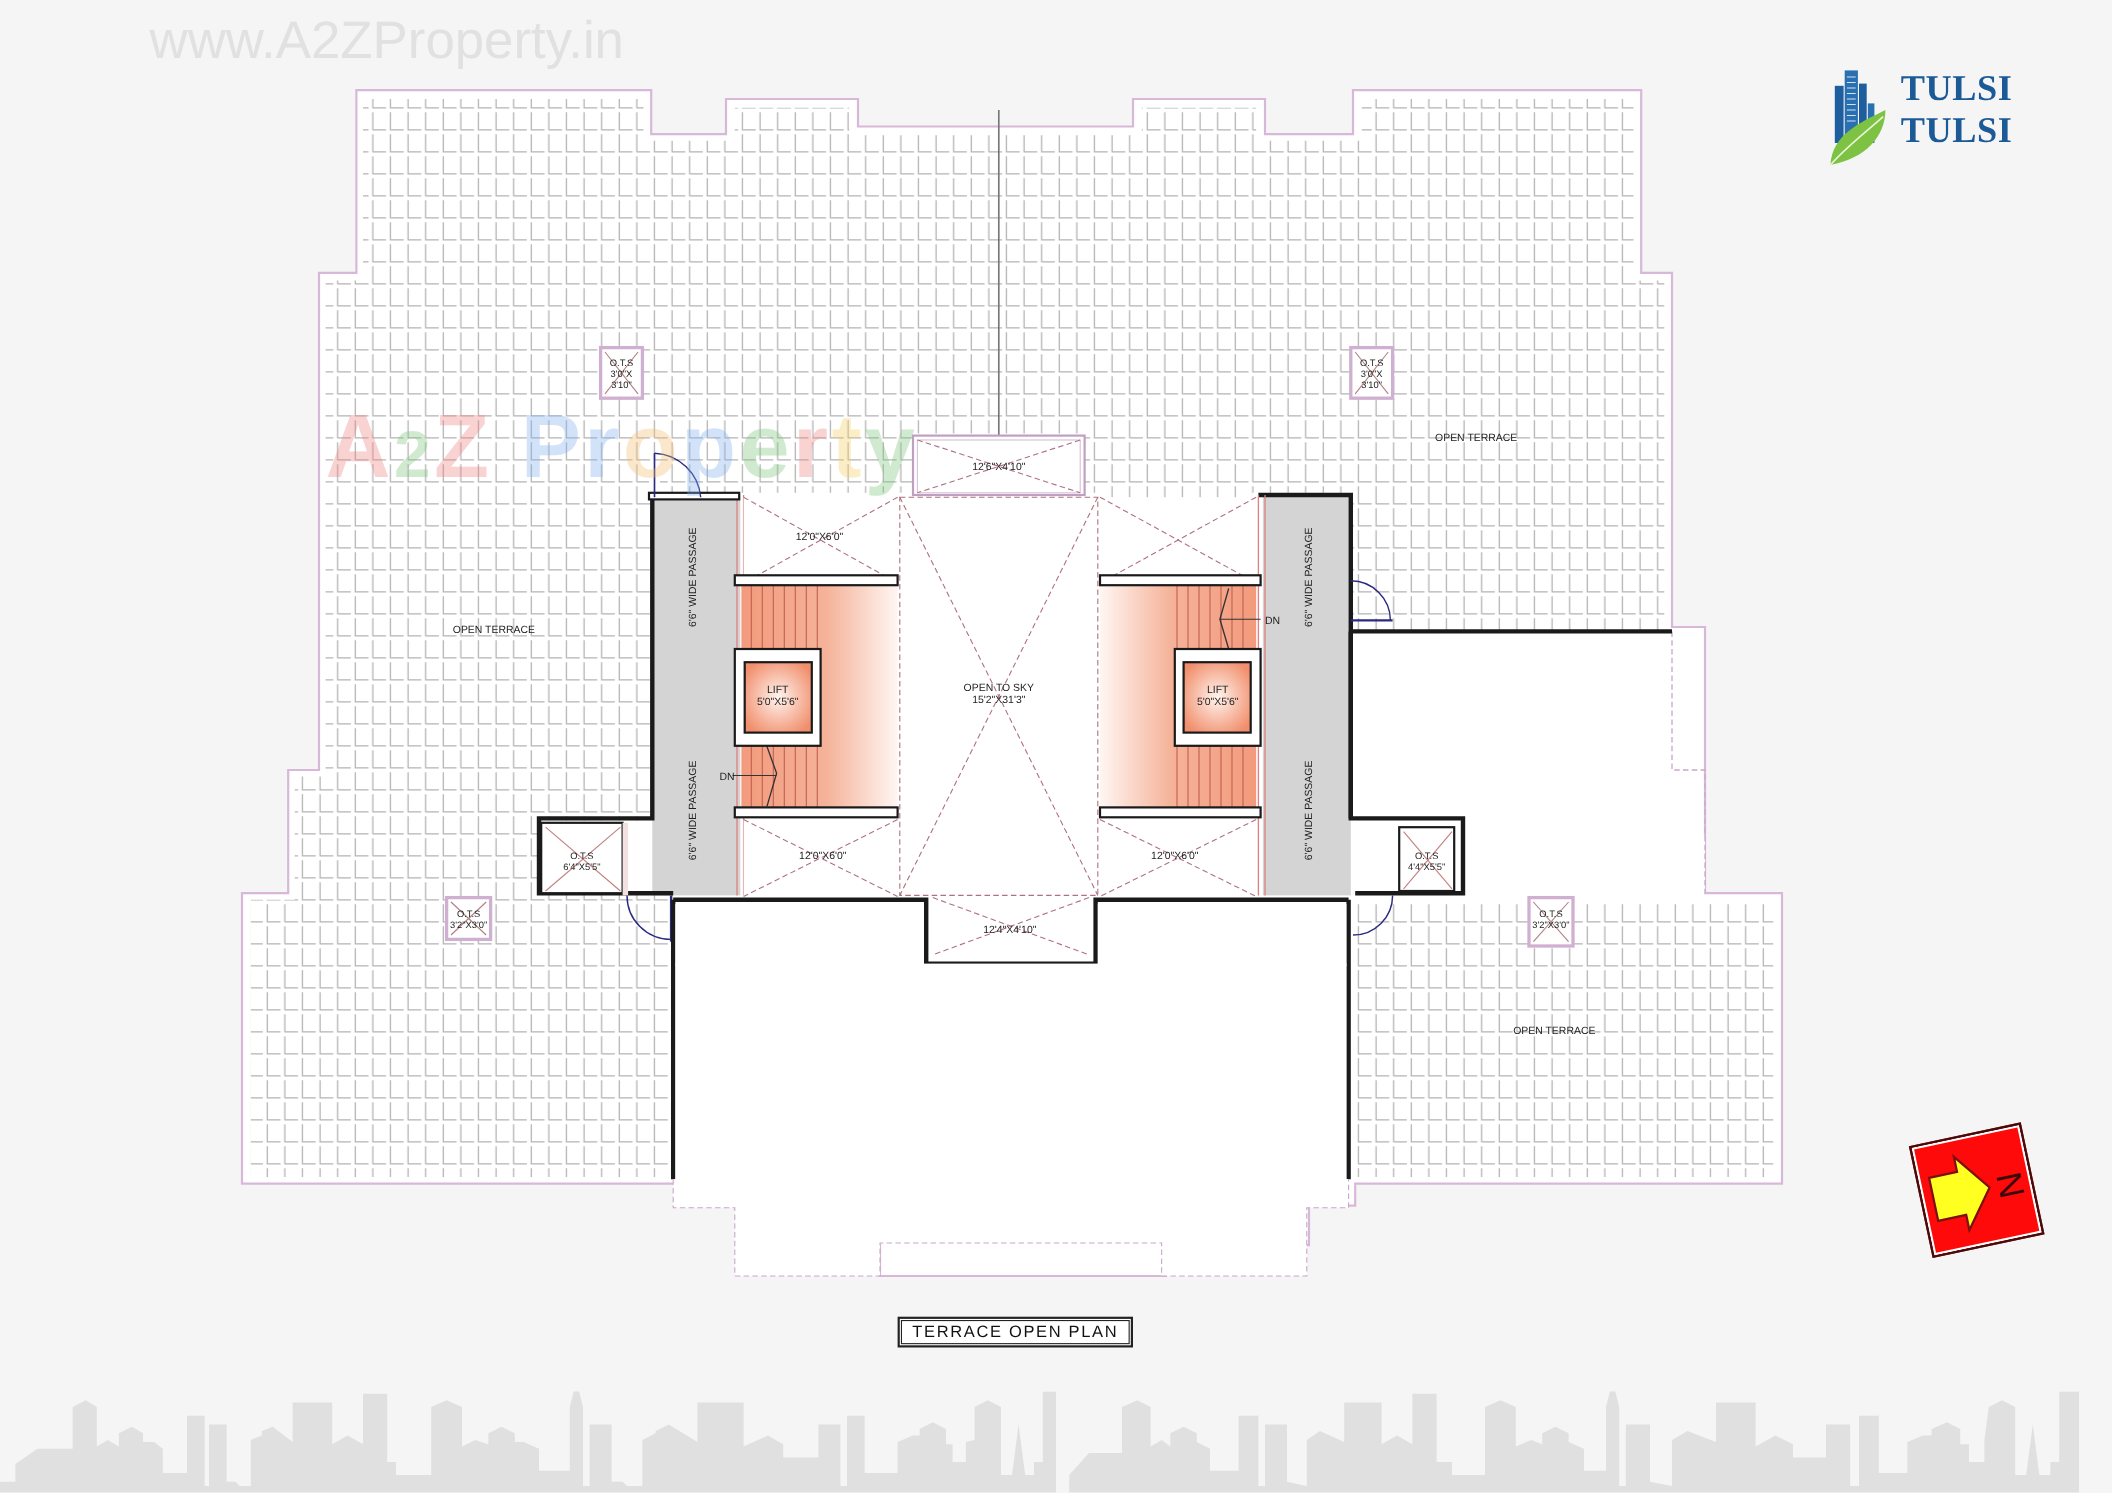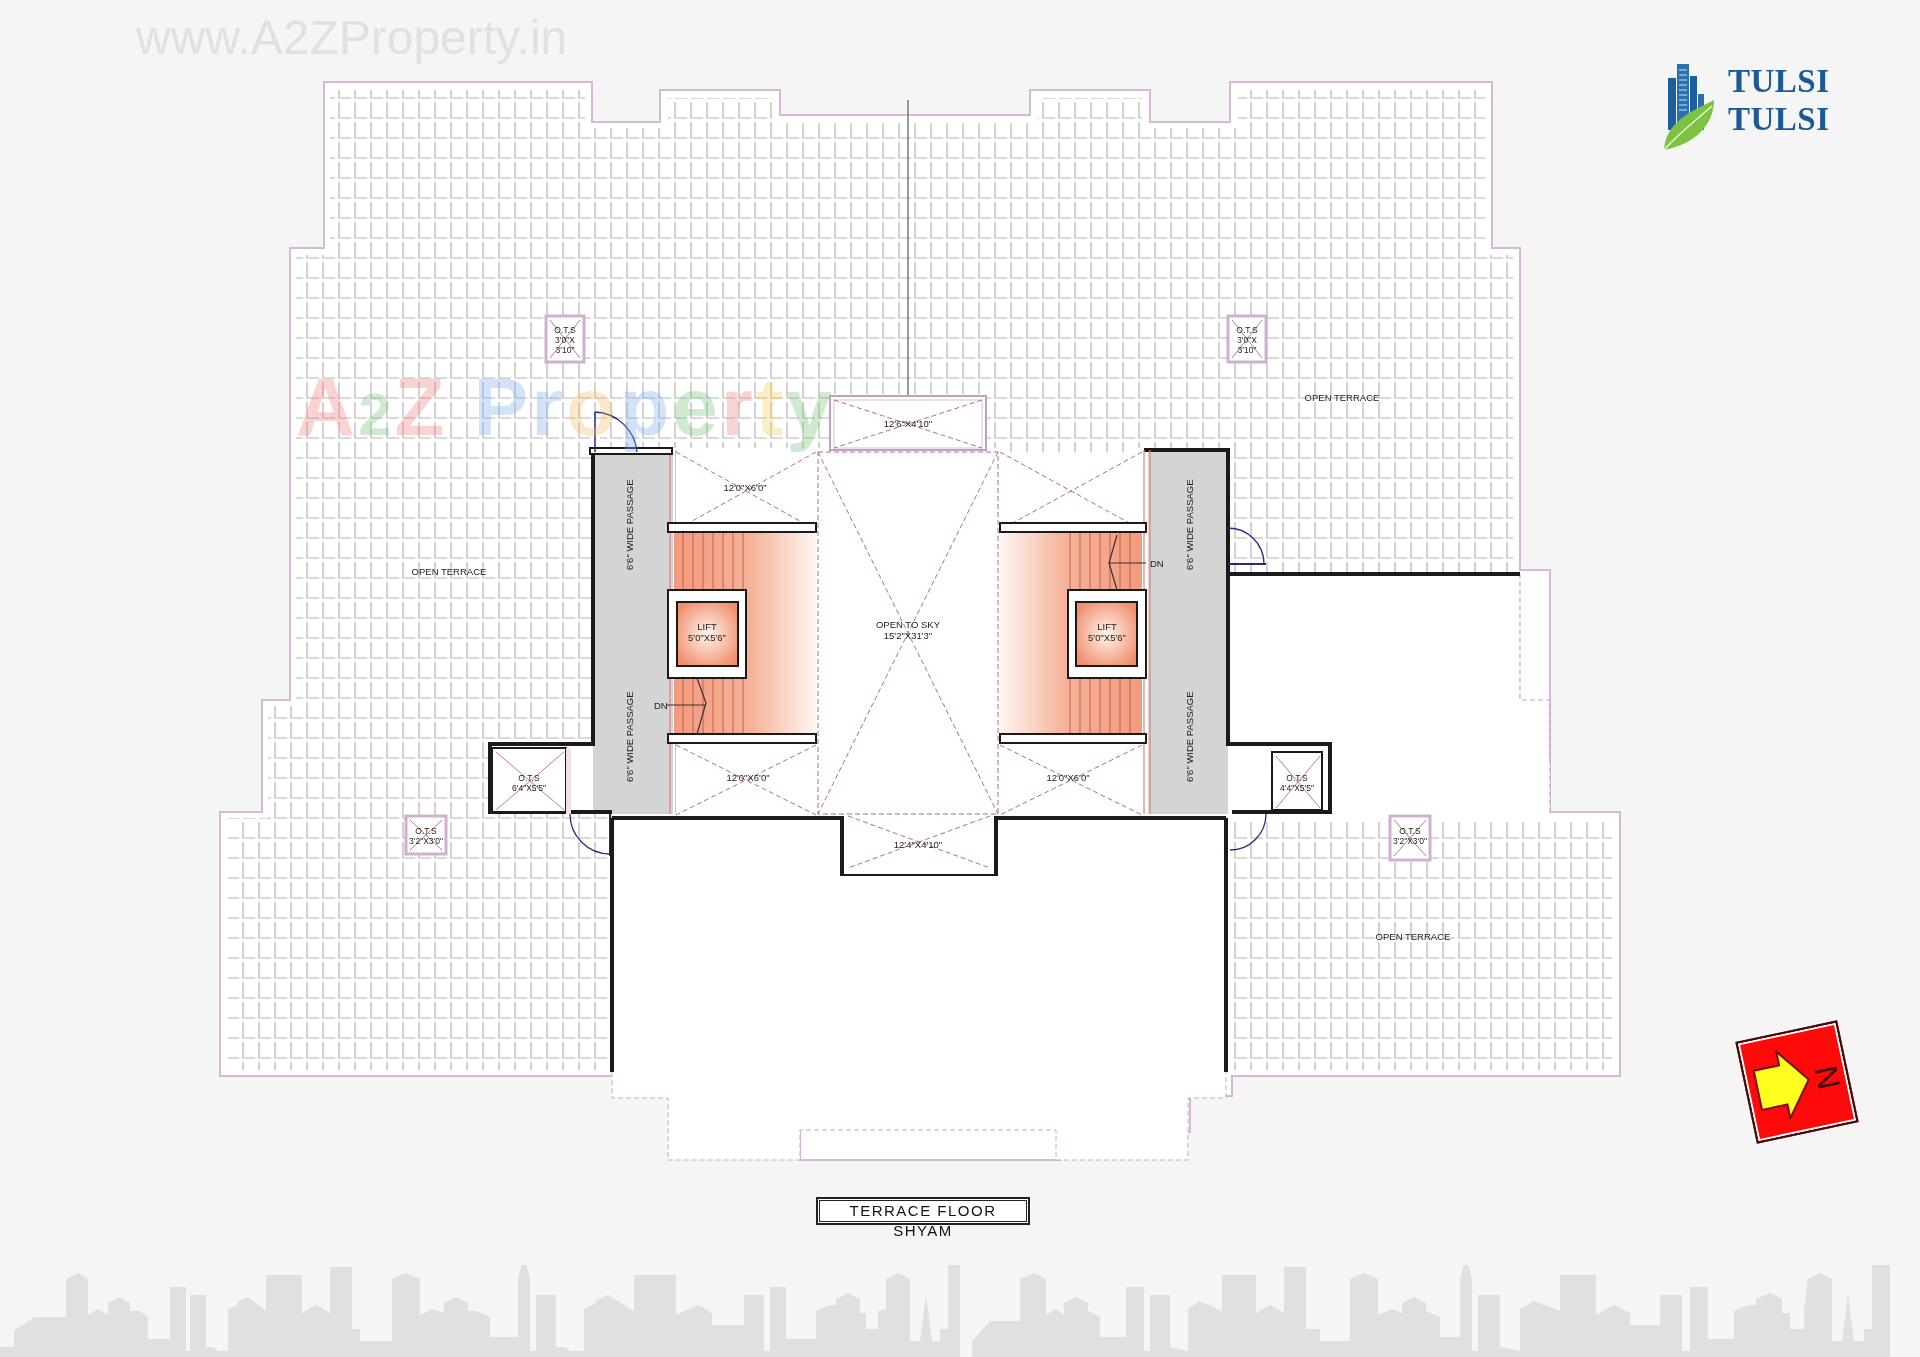--- a/index.html
+++ b/index.html
@@ -249,21 +249,21 @@
     <text x="1410" y="844">3'2"X3'0"</text>
   </g>
   <text class="plan-text" font-size="9.5" x="1068" y="491" text-anchor="middle" opacity="0">12'0"X6'0"</text>
 </svg>
 
 <div class="wm-brand">
   <span style="color:#f08080">A</span><span style="color:#7cc47c;font-size:60px">2</span><span style="color:#f08080">Z</span><span>&nbsp;</span><span style="color:#7fb0f0">P</span><span style="color:#7fb0f0">r</span><span style="color:#f5c070">o</span><span style="color:#7fb0f0">p</span><span style="color:#7cc47c">e</span><span style="color:#f08080">r</span><span style="color:#f5d060">t</span><span style="color:#7cc47c">y</span>
 </div>
 
 <div class="title-box">
-  <div class="title-inner">TERRACE FLOOR SHYAM</div>
+  <div class="title-inner">TERRACE OPEN PLAN</div>
 </div>
 
 <div class="compass">
   <svg width="100" height="100" viewBox="0 0 100 100">
     <path d="M10 30 L36 30 L36 16 L62 50 L36 84 L36 70 L10 70 Z" fill="#ffff20" stroke="#7a1010" stroke-width="2"></path>
     <text x="80" y="62" font-size="32" font-family="Liberation Sans, sans-serif" fill="#3a0a0a" text-anchor="middle" transform="rotate(90 80 52)">N</text>
   </svg>
 </div>
 
 <svg class="skyline" viewBox="0 0 1920 92" preserveAspectRatio="none">

